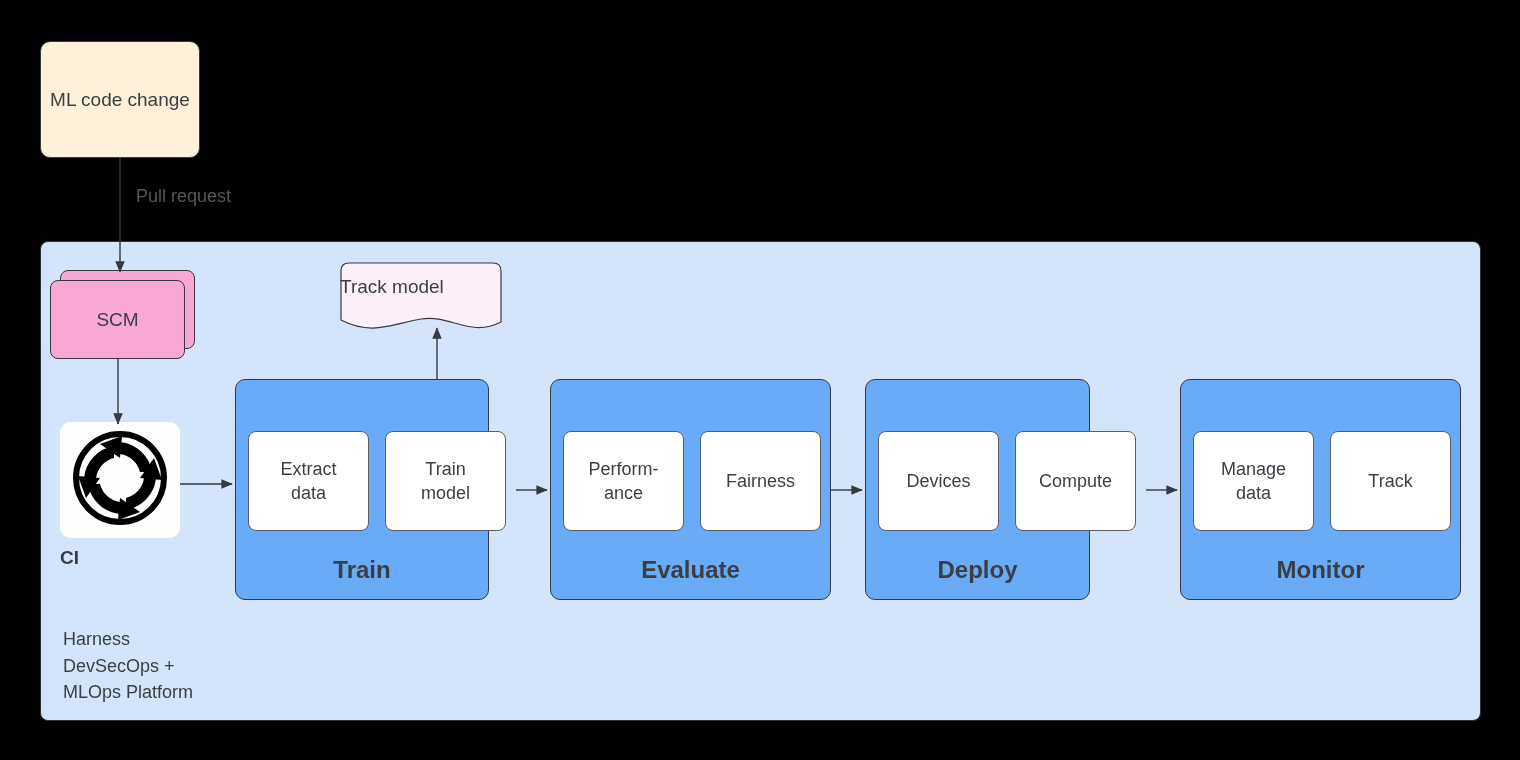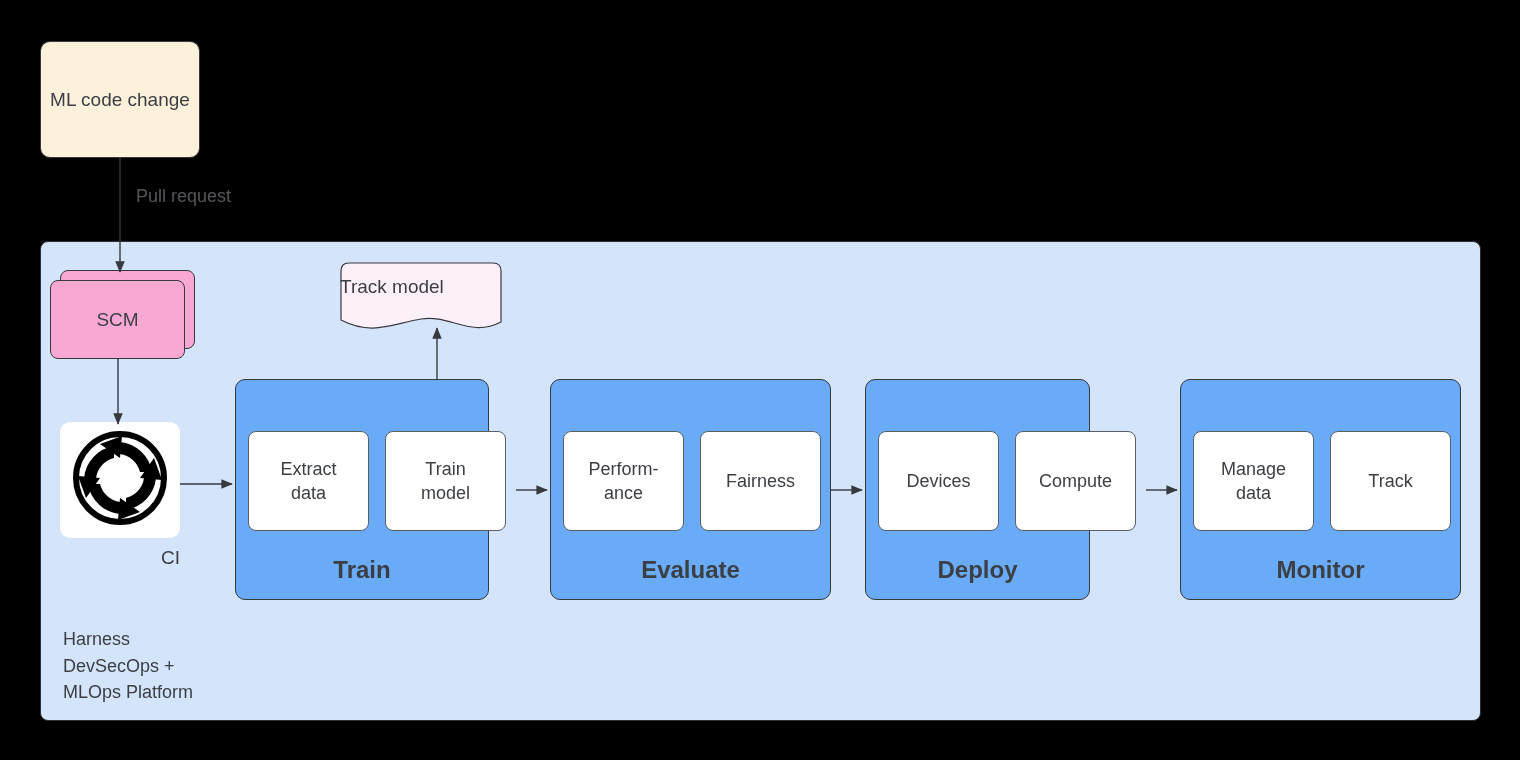--- a/index.html
+++ b/index.html
@@ -88,23 +88,24 @@
     left: 60px; top: 422px;
     width: 120px; height: 116px;
     background: #fefefe;
     border-radius: 10px;
     display: flex; align-items: center; justify-content: center;
   }
   #ci-label {
     position: absolute;
     left: 60px; top: 547px;
     width: 120px;
-    text-align: right;
+    text-align: left;
     color: #3b3f44;
     font-size: 19px;
+    font-weight: bold;
   }
 
   
   #track-model-node {
     position: absolute;
     left: 340px; top: 262px;
     width: 160px; height: 70px;
   }
   #track-model-node .doc-svg { position: absolute; left: 0; top: 0; }
   #track-model-label {

